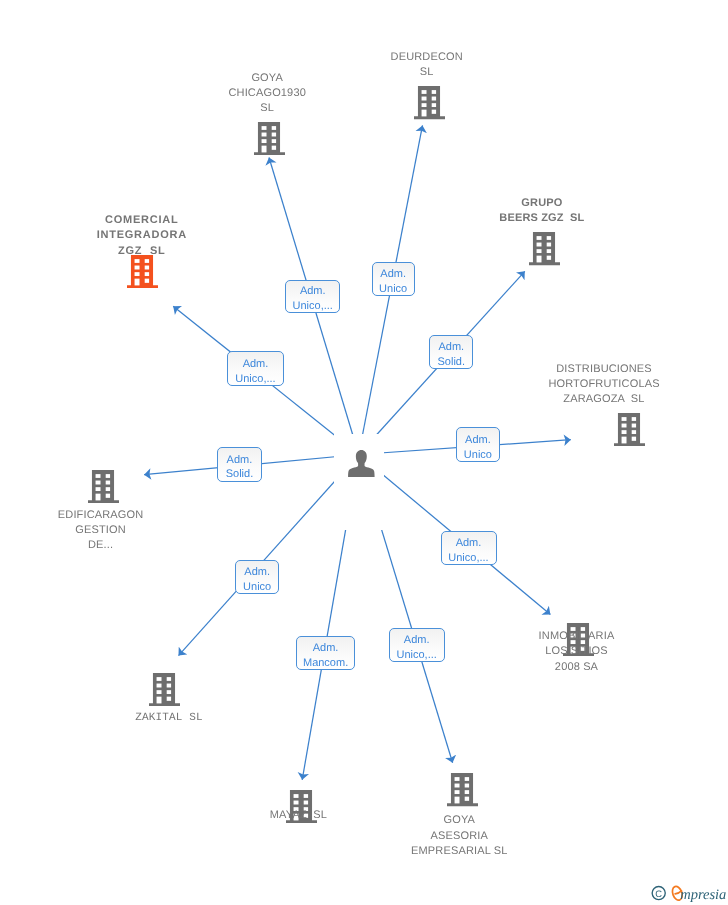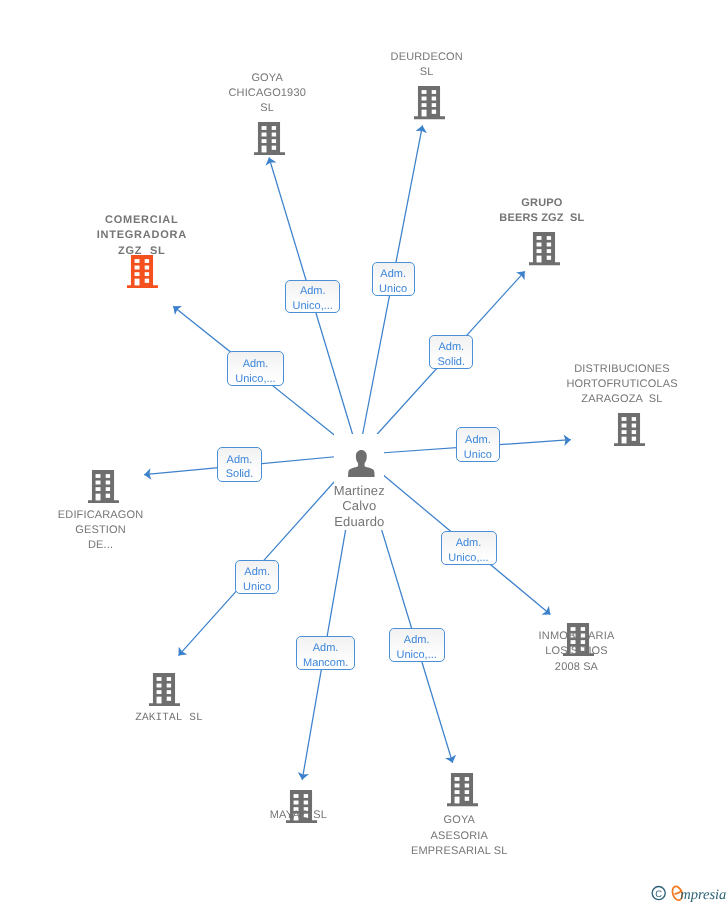--- a/index.html
+++ b/index.html
@@ -102,21 +102,21 @@
     <path d="M3.95 0 h22.1 v30.43 h-22.1 z M0 30.18 h31.01 v2.97 h-31.01 z" fill="#6e6e6e"></path>
     <rect x="7.56" y="4.10" width="4.95" height="3.81" fill="#fff"></rect>
     <rect x="17.70" y="4.10" width="4.40" height="3.81" fill="#fff"></rect>
     <rect x="7.56" y="10.54" width="4.95" height="3.96" fill="#fff"></rect>
     <rect x="17.70" y="10.54" width="4.40" height="3.96" fill="#fff"></rect>
     <rect x="7.56" y="17.17" width="4.95" height="3.86" fill="#fff"></rect>
     <rect x="17.70" y="17.17" width="4.40" height="3.86" fill="#fff"></rect>
     <rect x="7.56" y="23.65" width="4.95" height="6.78" fill="#fff"></rect>
     <rect x="17.70" y="23.65" width="4.40" height="4.21" fill="#fff"></rect>
   </svg></div>
-      <div class="node-label" style="left: 537px; top: 361.7px; width: 170px;">DISTRIBUCIONES
+      <div class="node-label" style="left: 519px; top: 361.7px; width: 170px;">DISTRIBUCIONES
 HORTOFRUTICOLAS
 ZARAGOZA  SL</div>
       <div class="node-icon" style="left: 87.6px; top: 469.6px; width: 31.01px; height: 33.15px;"><svg width="31.01" height="33.15" viewBox="0 0 31.01 33.15">
     <path d="M3.95 0 h22.1 v30.43 h-22.1 z M0 30.18 h31.01 v2.97 h-31.01 z" fill="#6e6e6e"></path>
     <rect x="7.56" y="4.10" width="4.95" height="3.81" fill="#fff"></rect>
     <rect x="17.70" y="4.10" width="4.40" height="3.81" fill="#fff"></rect>
     <rect x="7.56" y="10.54" width="4.95" height="3.96" fill="#fff"></rect>
     <rect x="17.70" y="10.54" width="4.40" height="3.96" fill="#fff"></rect>
     <rect x="7.56" y="17.17" width="4.95" height="3.86" fill="#fff"></rect>
     <rect x="17.70" y="17.17" width="4.40" height="3.86" fill="#fff"></rect>
@@ -235,23 +235,20 @@
         c0.30 1.12 0.45 3.06 0.49 6.35
         H0.06
         c0.04 -3.29 0.19 -5.23 0.49 -6.35
         c0.31 -1.16 1.25 -1.85 2.88 -2.44
         c1.52 -0.55 4.22 -1.25 5.62 -1.73
         c0.72 -0.25 1.05 -0.58 1.05 -1.30
         v-1.62 c0 -0.62 -0.15 -0.96 -0.47 -1.36
         C8.58 11.15 7.86 8.91 7.86 6.13 7.86 2.47 10.32 0.05 13.35 0.05 Z"></path>
     </svg>
   </div>
-  <div id="centre-label" style="left:309.3px;top:483.1px;width:100px;">Martinez
-Calvo
-Eduardo</div>
 
   <div id="logo" style="left:650px;top:883px;width:78px;height:20px;">
     <svg width="78" height="20" viewBox="0 0 78 20">
       <g>
         <circle cx="8.7" cy="10.05" r="6.55" fill="none" stroke="#2e6377" stroke-width="1.35"></circle>
         <text x="8.7" y="13.6" text-anchor="middle" font-family="'Liberation Sans',sans-serif" font-size="9.4" fill="#2e6377">C</text>
       </g>
       <g fill="none" stroke="#f47a20" stroke-linecap="round">
         <ellipse cx="27.35" cy="10.3" rx="4.55" ry="7.1" stroke-width="1.7" transform="rotate(-20 27.35 10.3)"></ellipse>
         <path stroke-width="1.6" d="M25.1 10.9 C27.0 10.6 29.6 9.8 31.5 7.9"></path>

